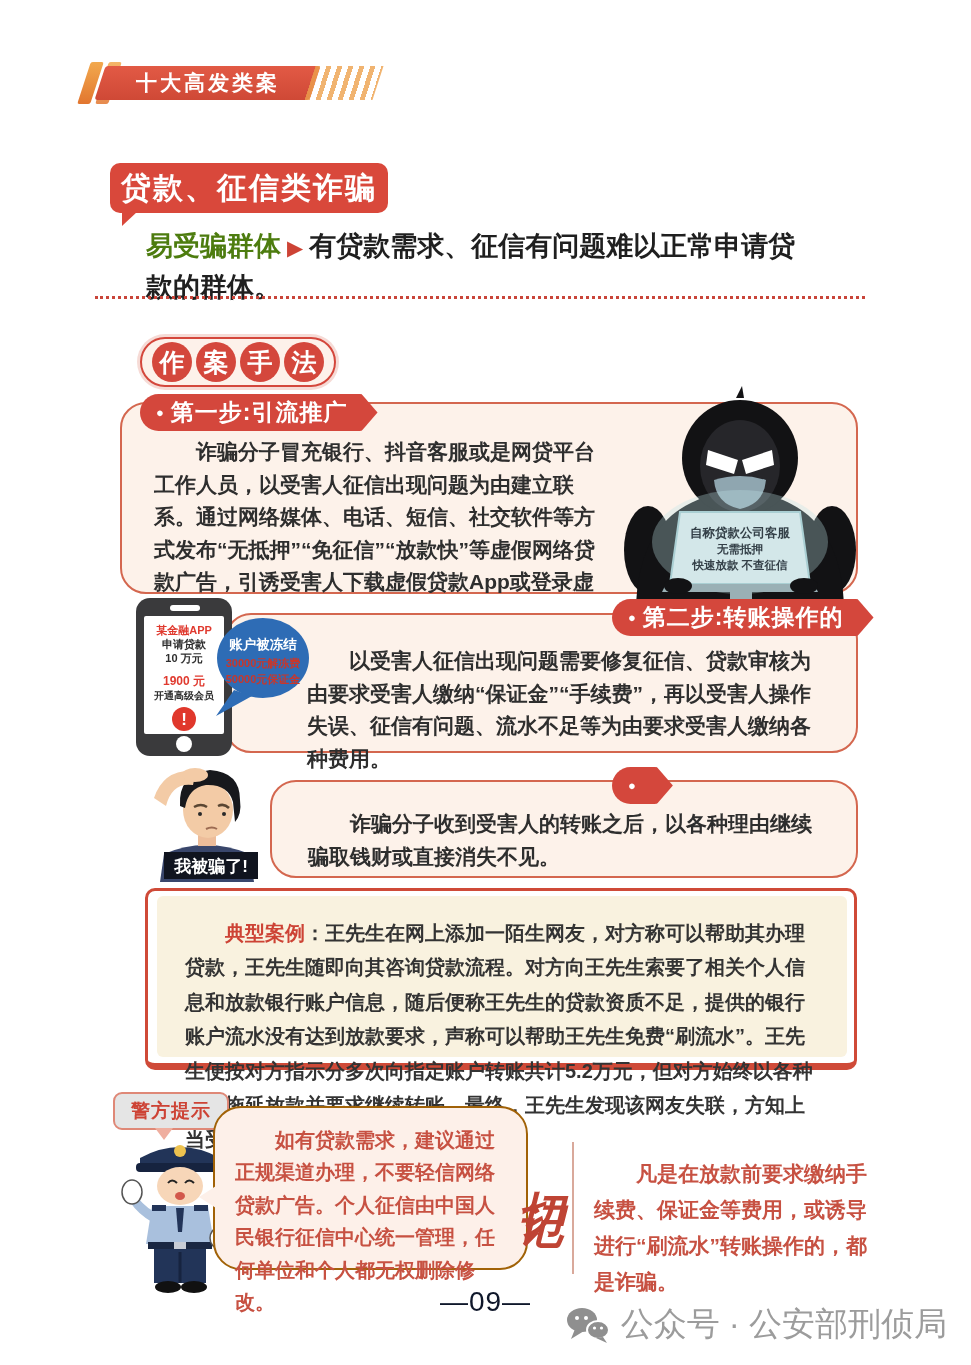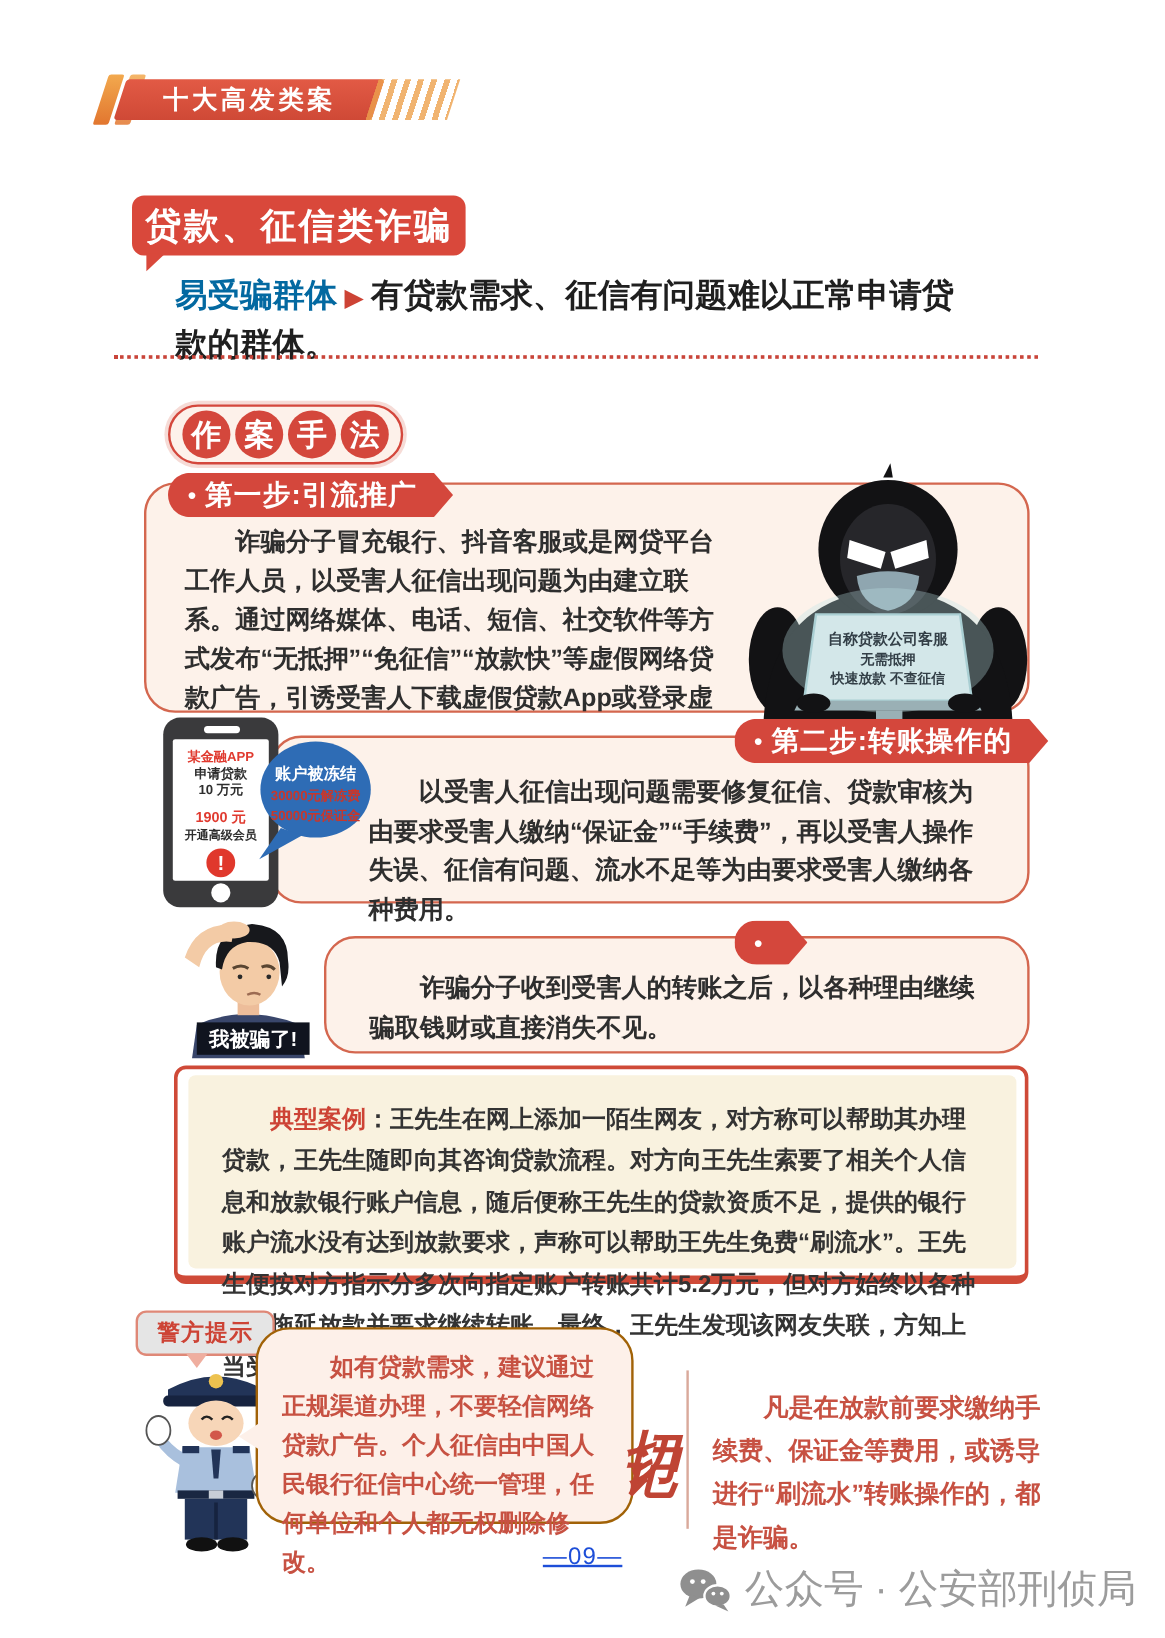--- a/index.html
+++ b/index.html
@@ -17,21 +17,21 @@
     background:repeating-linear-gradient(90deg,#eda14d 0 5px,rgba(255,255,255,0) 5px 11px); opacity:.8; }
 
   
   .title-bubble { left:110px; top:163px; height:50px; padding:0 11px; background:#d9483b; border-radius:10px;
     display:flex; align-items:center; }
   .title-bubble span { color:#fff; font-weight:bold; font-size:30px; letter-spacing:2px; }
   .title-bubble::after { content:""; position:absolute; left:12px; bottom:-13px; width:0; height:0;
     border-top:15px solid #d9483b; border-right:16px solid transparent; }
 
   .audience { left:146px; top:226px; width:676px; font-size:27px; font-weight:bold; line-height:1.5; color:#1f1f1f; }
-  .audience .red { color:#0369a1; }
+  .audience .red { color:#4d7c0f; }
   .audience .arrow { color:#cd4335; font-size:21px; padding:0 6px; }
   .dotline { left:95px; top:296px; width:770px; border-top:3px dotted #c9453a; }
 
   
   .mo-badge { left:140px; top:337px; height:50px; padding:4px 10px; background:#fdf1ea; border:2px solid #d4473c;
     border-radius:999px; display:flex; align-items:center; gap:4px; box-shadow:0 0 0 3px rgba(214,90,70,.22); }
   .mo-badge .c { width:40px; height:40px; border-radius:50%; background:#d4473c; color:#fff; font-weight:bold;
     font-size:25px; display:flex; align-items:center; justify-content:center; }
 
   
@@ -74,21 +74,21 @@
     border-right:17px solid #fdf0e9; border-top:11px solid transparent; border-bottom:11px solid transparent; }
   .police-bubble p { color:#c75142; font-weight:bold; font-size:20px; line-height:1.62; text-indent:2em; }
 
   .remember { left:510px; top:1152px; height:124px; writing-mode:vertical-rl; color:#bf4434;
     font-family:"DejaVu Serif",serif; font-style:italic; font-weight:bold; font-size:47px; letter-spacing:12px; }
   .vdivider { left:572px; top:1142px; width:2px; height:132px; background:#d9a99b; }
   .remember-text { left:594px; top:1156px; width:278px; color:#c75142; font-weight:bold; font-size:21px;
     line-height:1.72; text-indent:2em; }
 
   
-  .page-no { left:0; top:1286px; width:971px; text-align:center; color:#1d4ed8; font-size:20px; letter-spacing:1px;text-decoration:underline; }
+  .page-no { left:0; top:1286px; width:971px; text-align:center; color:#0f172a; font-size:28px; letter-spacing:1px; }
   .wechat { right:24px; top:1302px; display:flex; align-items:center; gap:10px; color:#9c9c9c; font-size:33px; }
 </style>
 </head>
 <body>
 
 <div id="page">
 
   <div class="abs banner-slash s1"></div>
   <div class="abs banner-slash s2"></div>
   <div class="abs banner-main">

